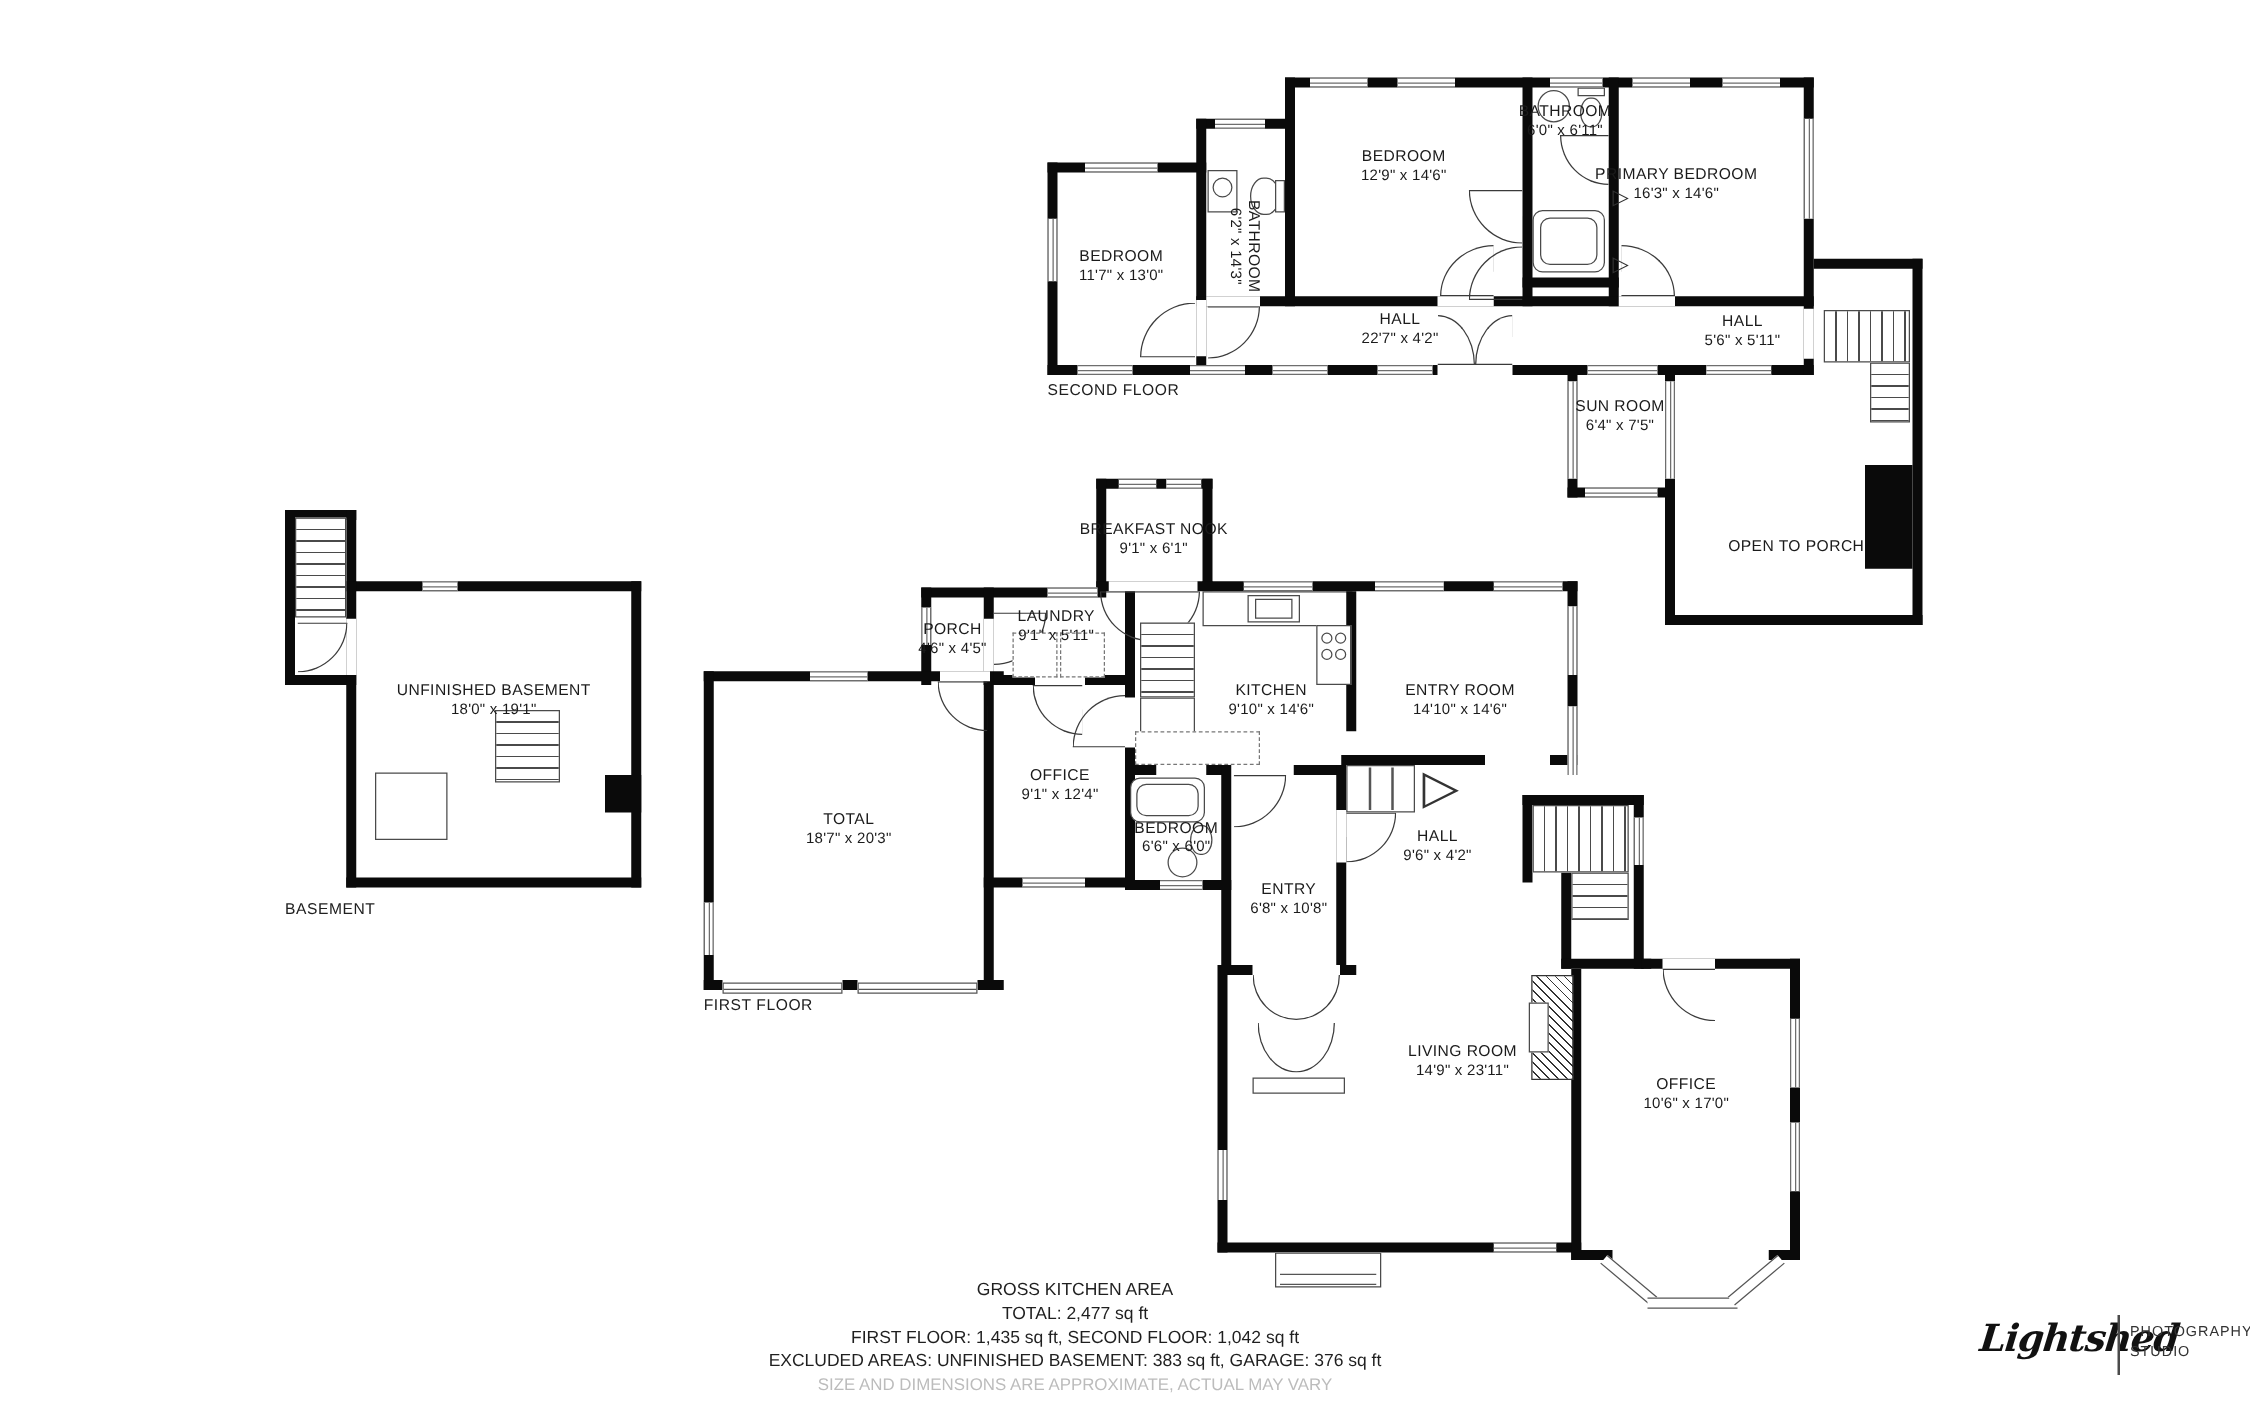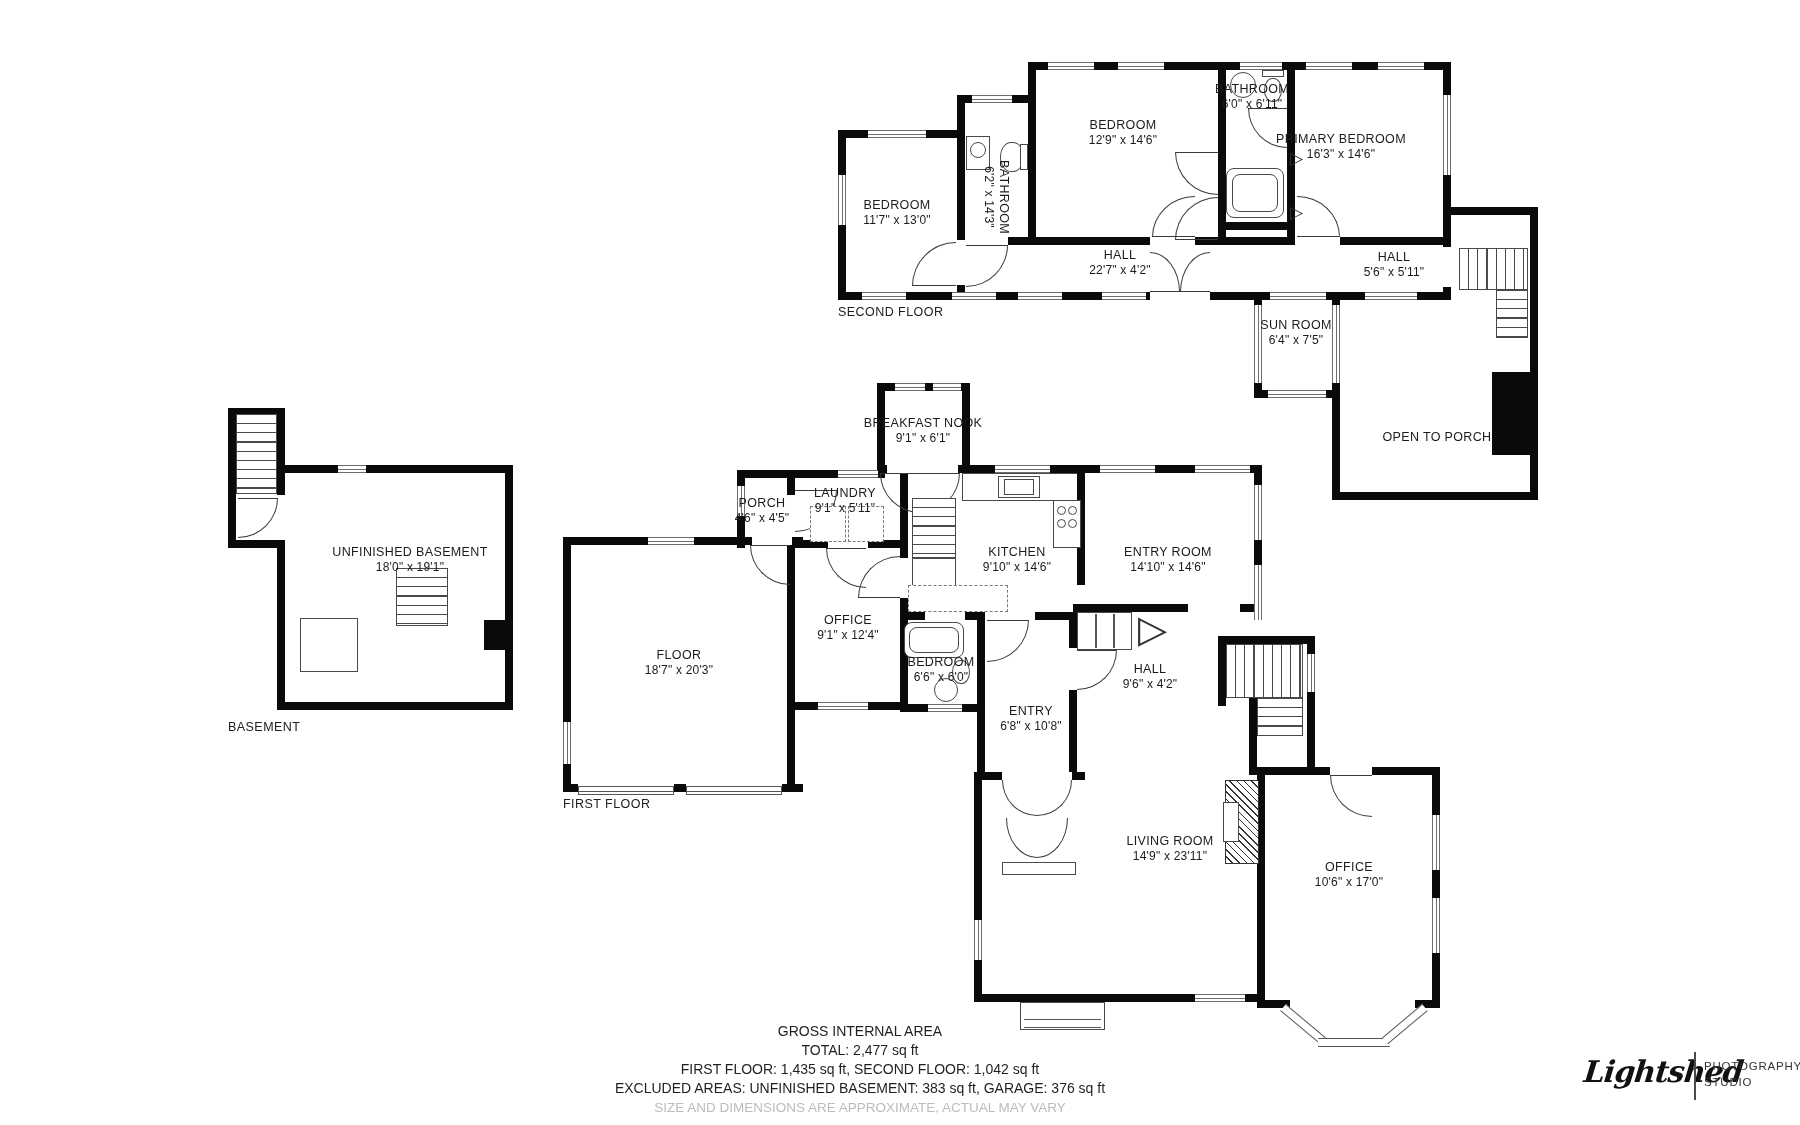--- a/index.html
+++ b/index.html
@@ -171,21 +171,21 @@
   <i class="w" style="left:505px;top:465px;width:8px;height:245px"></i>
   <i class="w" style="left:277px;top:702px;width:236px;height:8px"></i>
   <i class="w" style="left:484px;top:620px;width:29px;height:30px"></i>
   <i class="gap" style="left:277px;top:495px;width:8px;height:45px"></i>
   <i class="win-h" style="left:338px;top:465px;width:28px"></i>
   <i class="stair-h" style="left:236px;top:414px;width:41px;height:80px"></i>
   <i class="door d-br" style="left:238px;top:498px;width:40px;height:40px"></i>
   <i class="stair-h" style="left:396px;top:568px;width:52px;height:58px"></i>
   <i class="thin" style="left:300px;top:618px;width:58px;height:54px"></i>
 
-  <div class="lbl" style="left:410px;top:545px">
+  <div class="lbl" style="left:395px;top:545px">
     <div class="rn">UNFINISHED BASEMENT</div>
     <div class="rd">18'0" x 19'1"</div>
   </div>
   <div class="flabel" style="left:228px;top:720px">BASEMENT</div>
 
   <i class="w" style="left:877px;top:383px;width:93px;height:8px"></i>
   <i class="w" style="left:877px;top:383px;width:8px;height:87px"></i>
   <i class="w" style="left:962px;top:383px;width:8px;height:90px"></i>
   <i class="w" style="left:877px;top:465px;width:93px;height:8px"></i>
   <i class="w" style="left:962px;top:465px;width:300px;height:8px"></i>
@@ -324,21 +324,21 @@
   </div>
   <div class="lbl" style="left:1168px;top:545px">
     <div class="rn">ENTRY ROOM</div>
     <div class="rd">14'10" x 14'6"</div>
   </div>
   <div class="lbl" style="left:848px;top:613px">
     <div class="rn">OFFICE</div>
     <div class="rd">9'1" x 12'4"</div>
   </div>
   <div class="lbl" style="left:679px;top:648px">
-    <div class="rn">FLOOR</div>
+    <div class="rn">TOTAL</div>
     <div class="rd">18'7" x 20'3"</div>
   </div>
   <div class="lbl" style="left:941px;top:655px">
     <div class="rn">BEDROOM</div>
     <div class="rd">6'6" x 6'0"</div>
   </div>
   <div class="lbl" style="left:1031px;top:704px">
     <div class="rn">ENTRY</div>
     <div class="rd">6'8" x 10'8"</div>
   </div>
@@ -350,21 +350,21 @@
     <div class="rn">LIVING ROOM</div>
     <div class="rd">14'9" x 23'11"</div>
   </div>
   <div class="lbl" style="left:1349px;top:860px">
     <div class="rn">OFFICE</div>
     <div class="rd">10'6" x 17'0"</div>
   </div>
   <div class="flabel" style="left:563px;top:797px">FIRST FLOOR</div>
 
   <div class="footer">
-    <div>GROSS INTERNAL AREA</div>
+    <div>GROSS KITCHEN AREA</div>
     <div>TOTAL: 2,477 sq ft</div>
     <div>FIRST FLOOR: 1,435 sq ft, SECOND FLOOR: 1,042 sq ft</div>
     <div>EXCLUDED AREAS: UNFINISHED BASEMENT: 383 sq ft, GARAGE: 376 sq ft</div>
     <div class="dim">SIZE AND DIMENSIONS ARE APPROXIMATE, ACTUAL MAY VARY</div>
   </div>
 
   <div class="logo">
     <span class="brand">Lightshed</span>
     <i class="bar"></i>
     <div class="tag">

